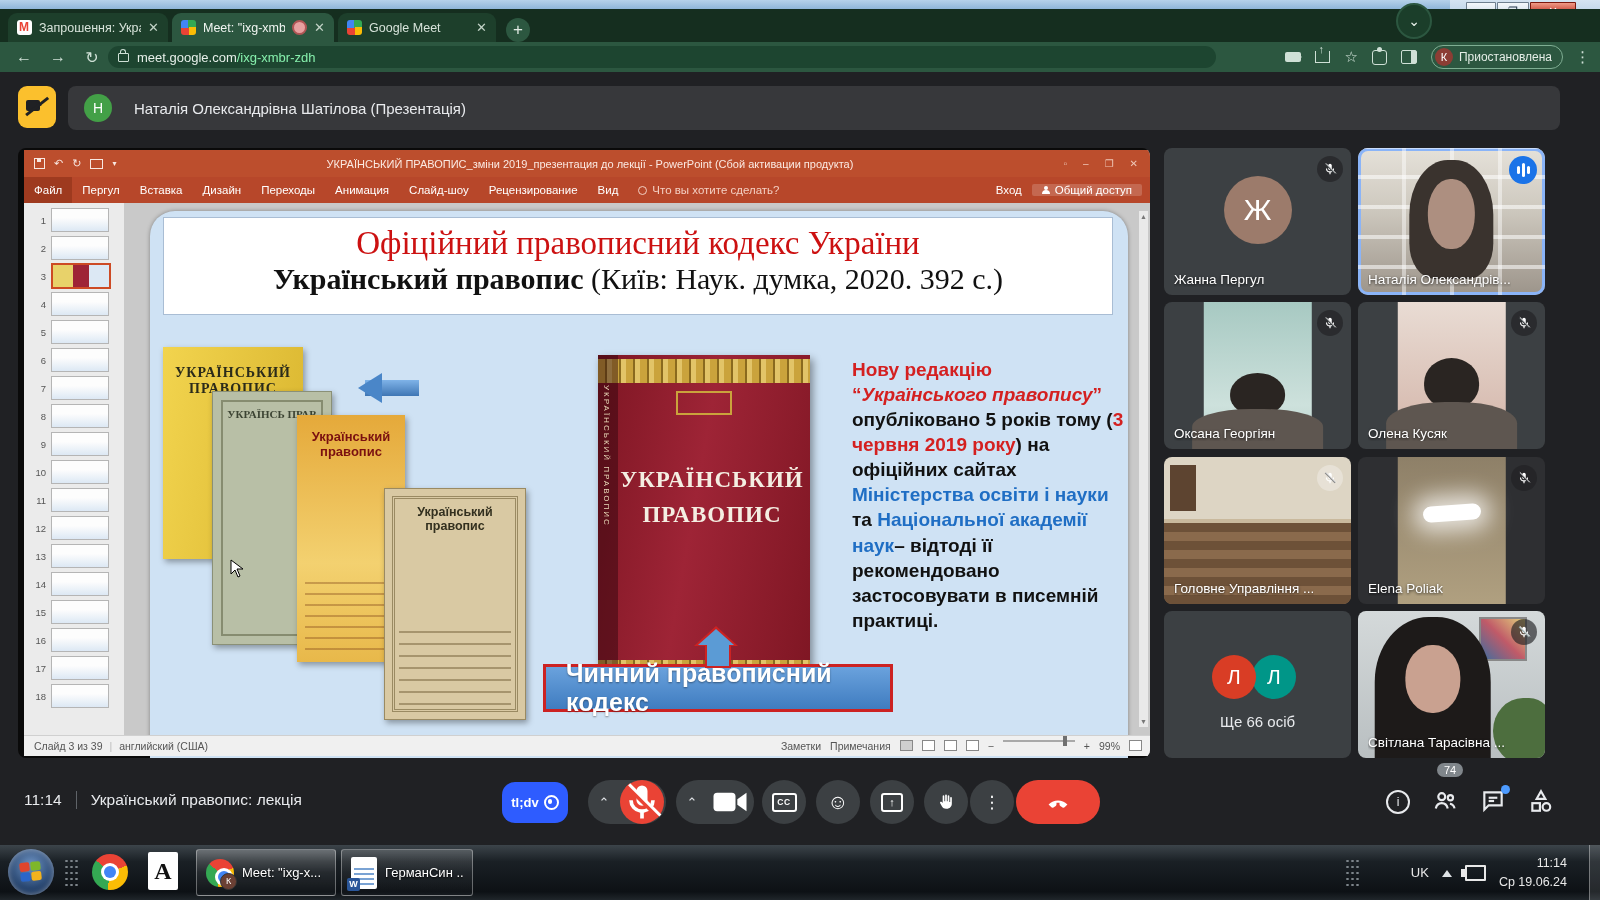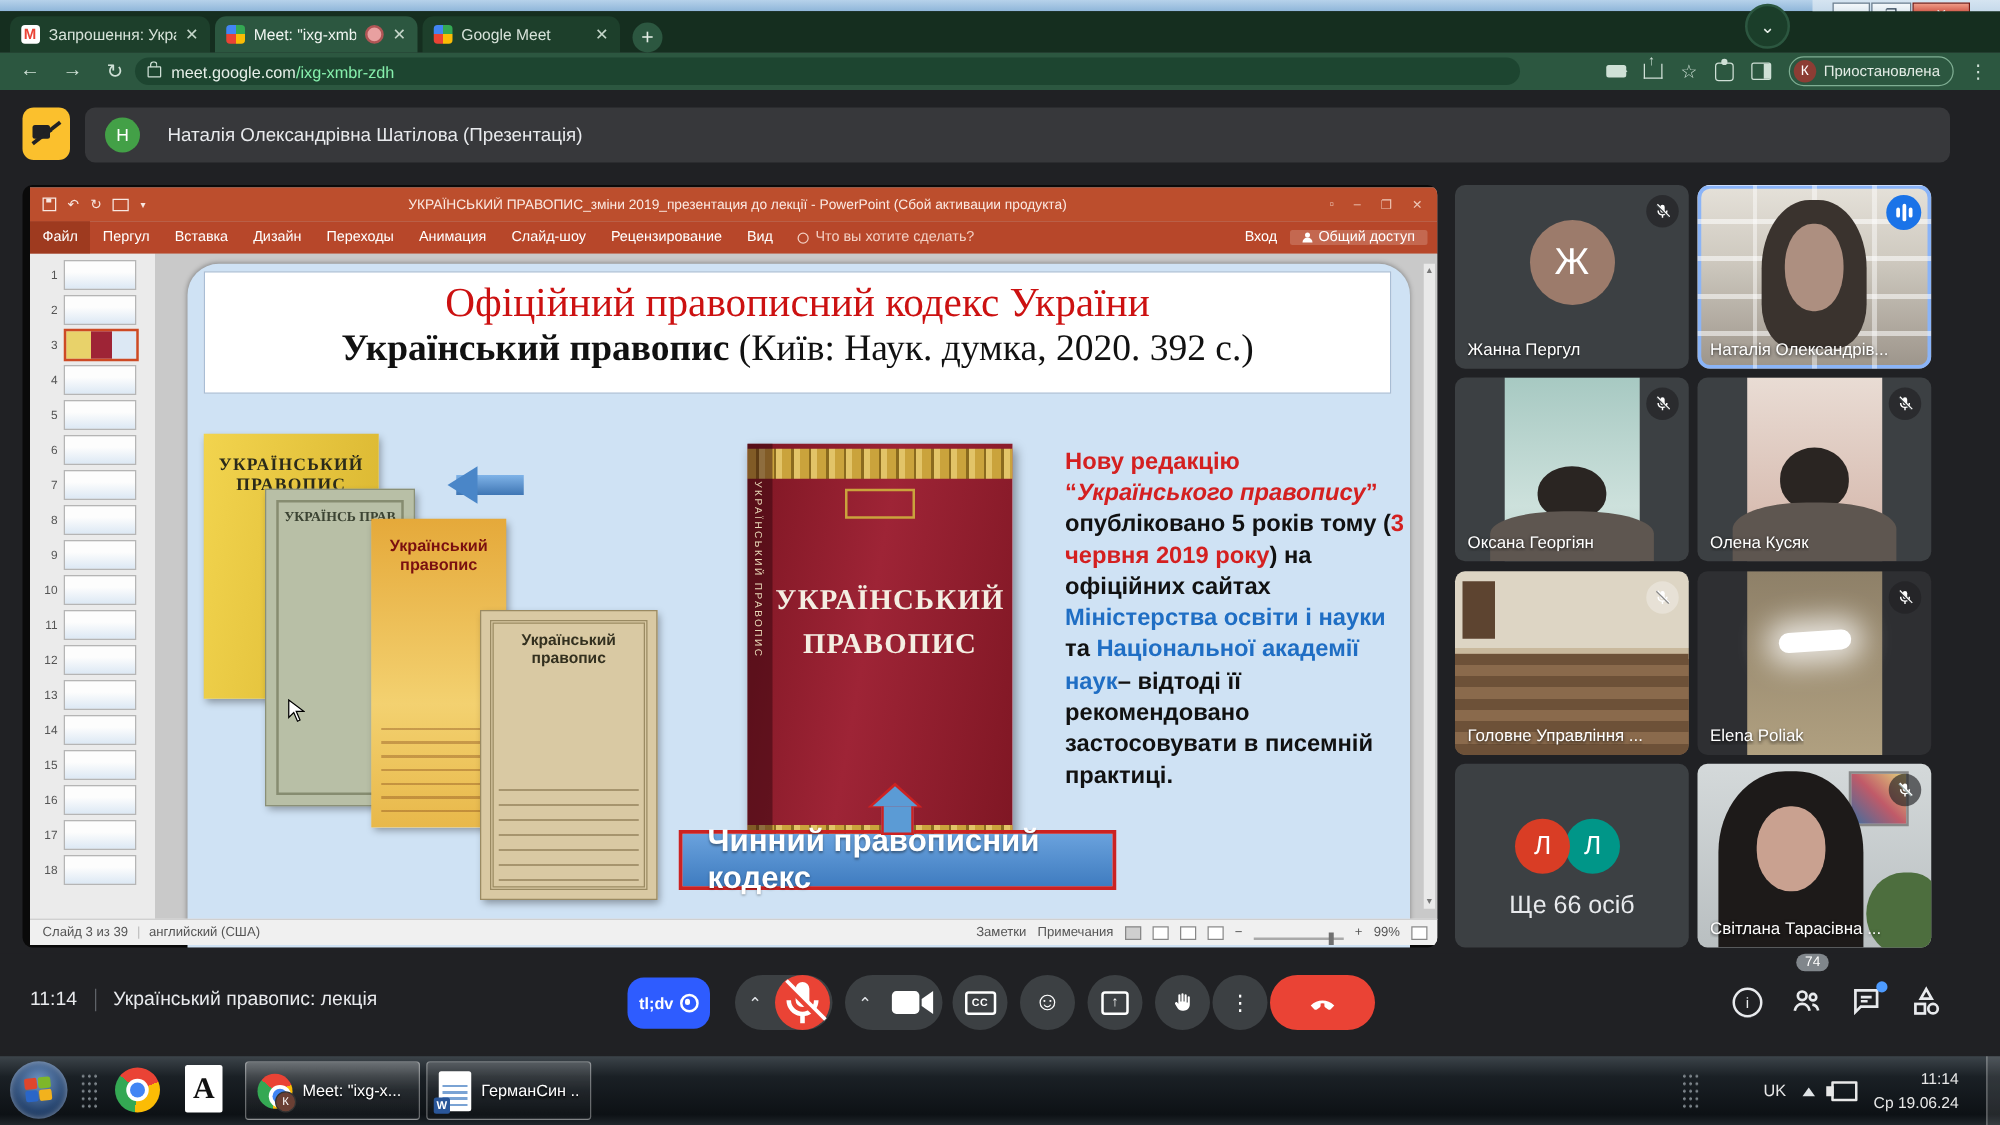--- a/index.html
+++ b/index.html
@@ -152,21 +152,21 @@
     background:linear-gradient(#6aa2dd,#3f7cc0);border:3px solid #cc2222;color:#fff;font-weight:bold;font-size:25px;
     display:flex;align-items:center;padding-left:20px;text-shadow:0 1px 2px rgba(0,0,0,.4);}
   .s-body{position:absolute;left:702px;top:146px;width:272px;font-size:19px;font-weight:bold;line-height:1.32;color:#111;}
   .seg-red{color:#d42020;} .seg-blue{color:#1f6ec4;} .seg-it{font-style:italic;}
   .cursor{position:absolute;left:80px;top:348px;z-index:9;}
 
   
   .ppt-status{position:absolute;left:0;top:585px;width:100%;height:21px;background:#f0f0f0;border-top:1px solid #d0d0d0;
     display:flex;align-items:center;font-size:10.5px;color:#555;box-sizing:border-box;}
   .ppt-status .sep{margin:0 7px;color:#bbb;}
-  .st-right{margin-left:auto;display:flex;align-items:flex-end;gap:9px;margin-right:8px;}
+  .st-right{margin-left:auto;display:flex;align-items:flex-start;gap:9px;margin-right:8px;}
   .viewic{width:11px;height:9px;border:1px solid #888;background:#fff;}
   .viewic.on{background:#cfcfcf;}
   .zslider{width:72px;height:2px;background:#a9a9a9;position:relative;}
   .zslider::after{content:"";position:absolute;right:8px;top:-4px;width:4px;height:10px;background:#707070;}
 
   
   .tile{position:absolute;width:187px;height:147px;border-radius:8px;background:#3c4043;overflow:hidden;}
   .tile .nm{position:absolute;left:10px;bottom:8px;font-size:13.5px;color:#fff;text-shadow:0 1px 3px rgba(0,0,0,.8);
     white-space:nowrap;max-width:165px;overflow:hidden;z-index:3;}
   .micoff{position:absolute;right:8px;top:8px;width:26px;height:26px;border-radius:50%;background:rgba(32,33,36,.65);
@@ -615,21 +615,21 @@
           <line x1="4" y1="3" x2="21" y2="20" stroke="#2e2f32" stroke-width="3"></line>
           <line x1="5" y1="2.4" x2="22" y2="19.4" stroke="#fff" stroke-width="1.6"></line>
         </svg>
       </div>
     <div class="nm">Elena Poliak</div>
   </div>
 
   <div class="tile" style="left:1164px;top:611px;">
     <div class="ovf-circ" style="left:48px;background:#d93d25;z-index:2;">Л</div>
     <div class="ovf-circ" style="left:88px;background:#009688;">Л</div>
-    <div style="position:absolute;left:0;right:0;top:102px;text-align:center;color:#e8eaed;font-size:20px;">Ще 66 осіб</div>
+    <div style="position:absolute;left:0;right:0;top:102px;text-align:center;color:#e8eaed;font-size:15px;">Ще 66 осіб</div>
   </div>
 
   <div class="tile v-svt" style="left:1358px;top:611px;">
     <div class="svt-paint"></div>
     <div class="svt-plant"></div>
     <div class="svt-person"></div>
     <div class="micoff">
         <svg viewBox="0 0 24 24" fill="#fff">
           <path d="M12 14a3 3 0 0 0 3-3V6a3 3 0 0 0-6 0v5a3 3 0 0 0 3 3z"></path>
           <path d="M17 11a5 5 0 0 1-10 0H5a7 7 0 0 0 6 6.9V21h2v-3.1A7 7 0 0 0 19 11h-2z"></path>

